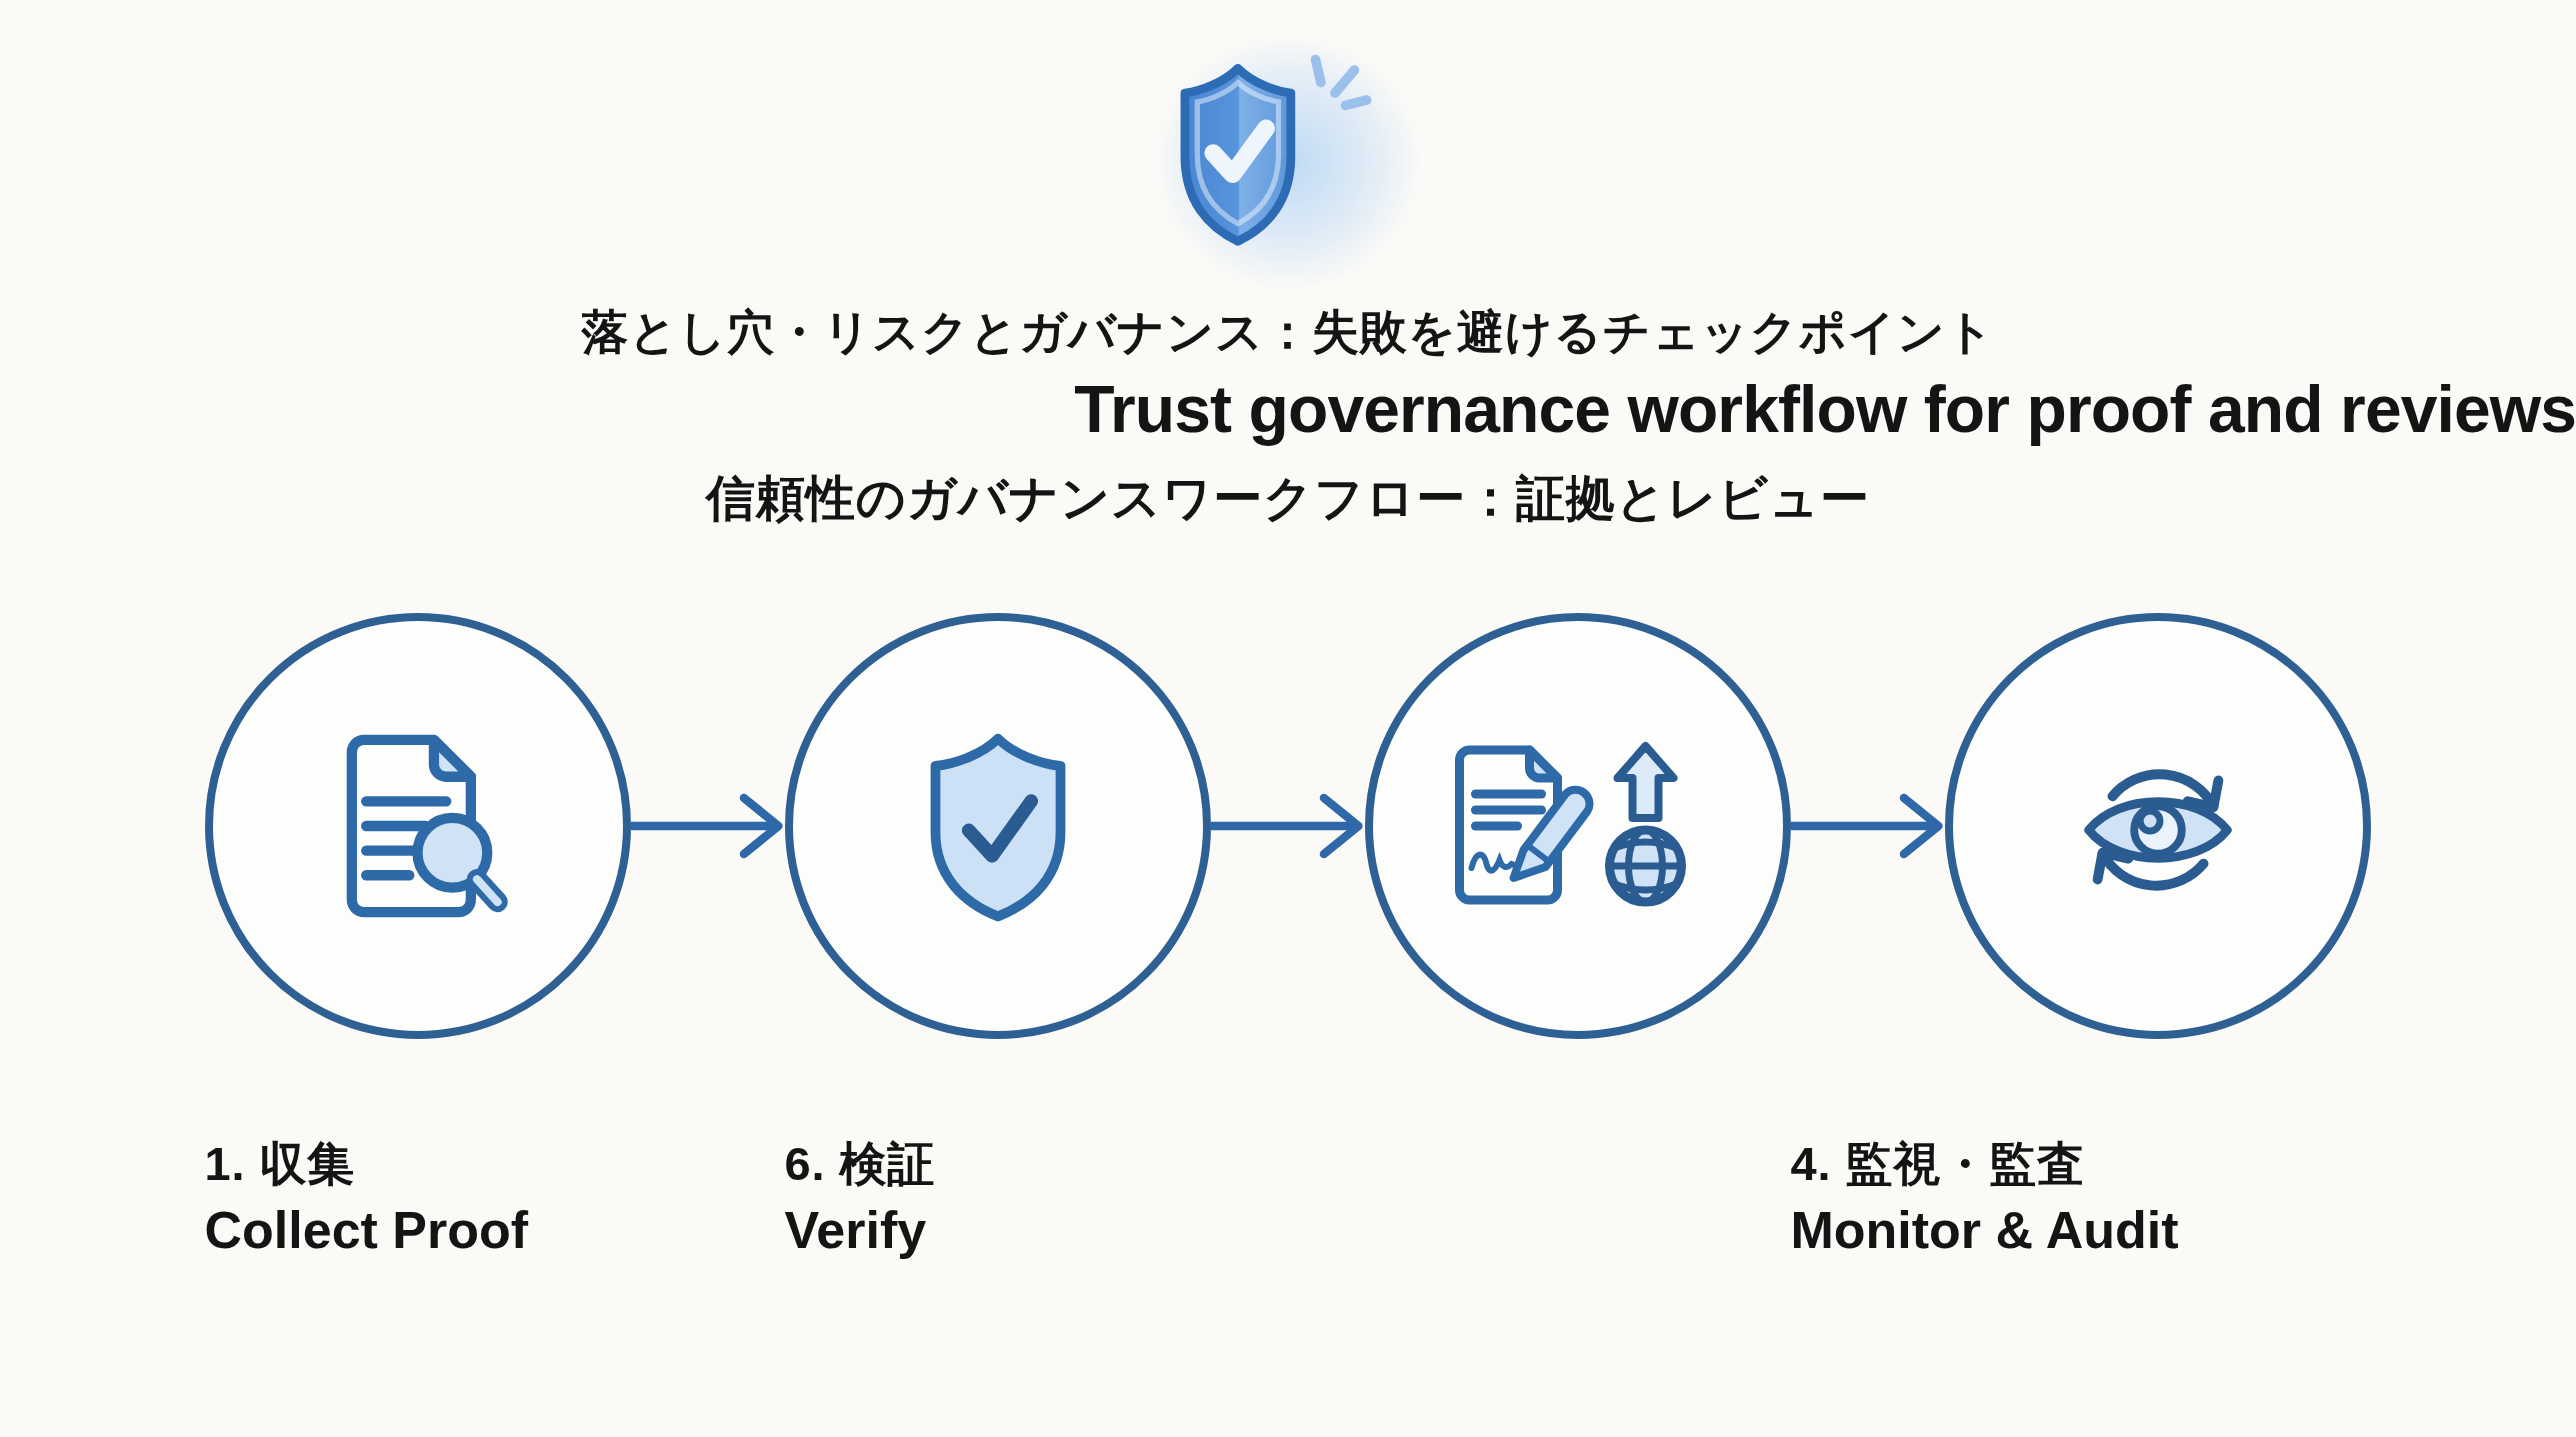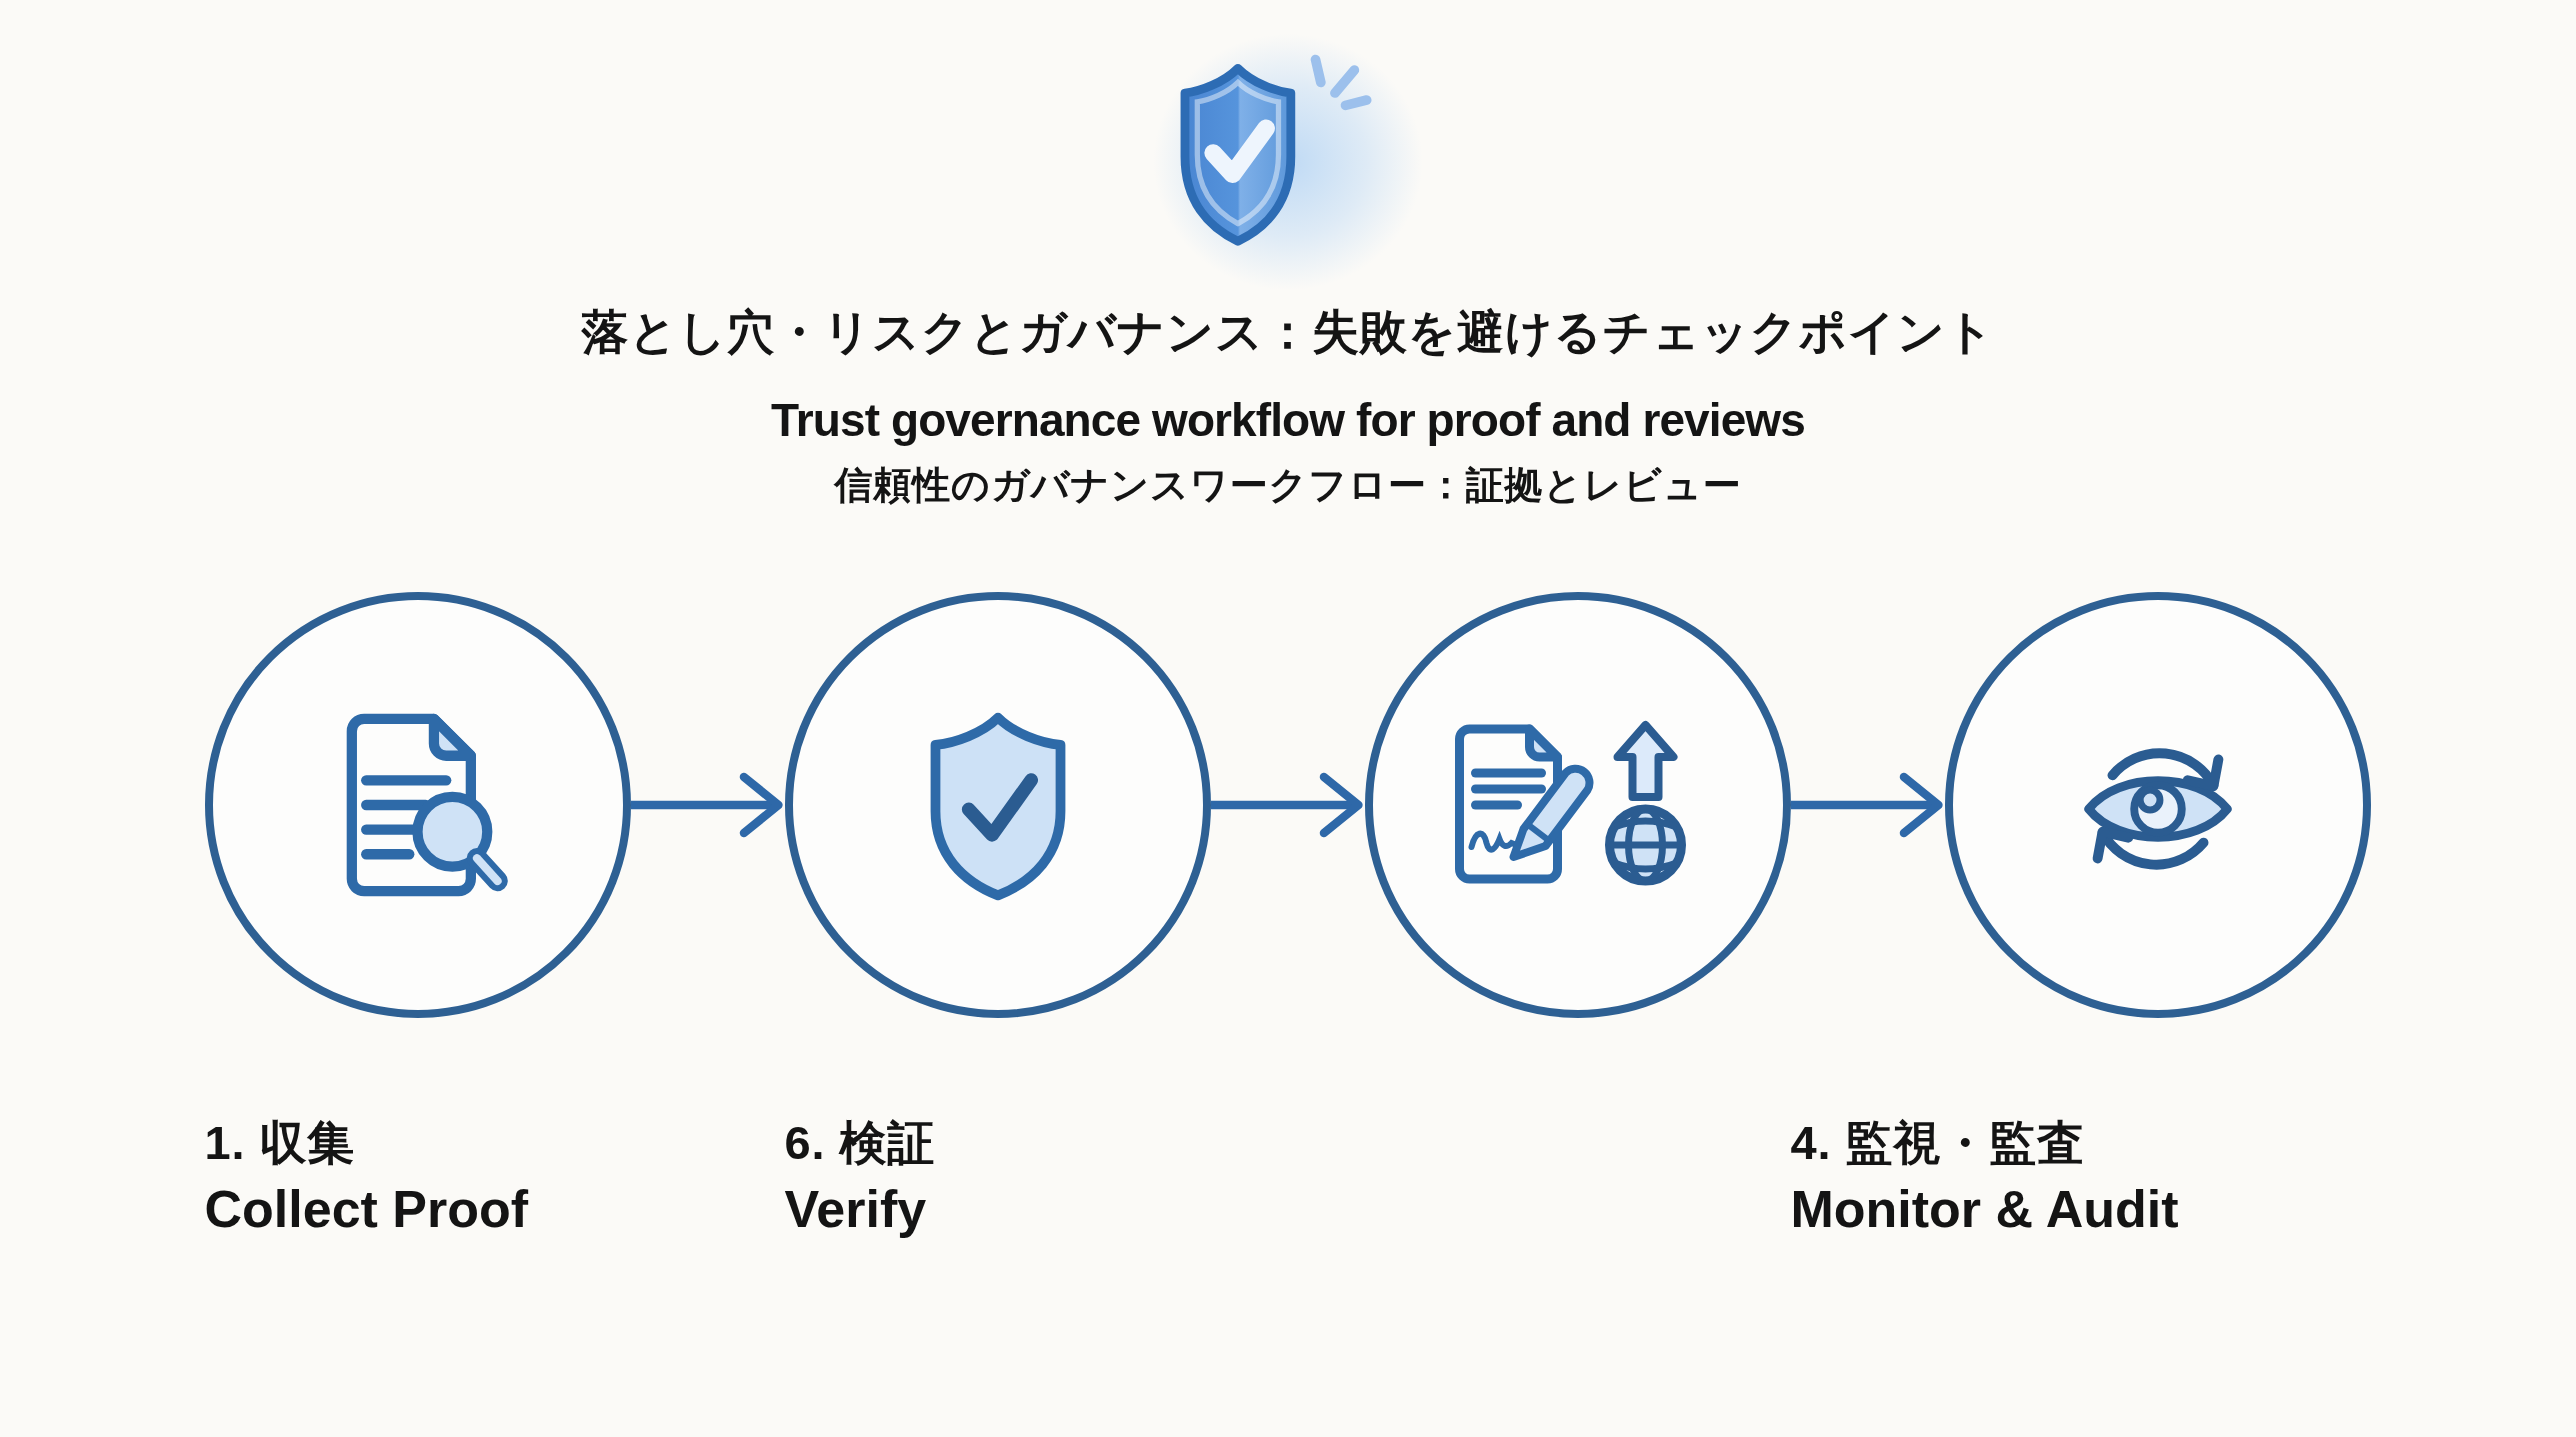--- a/index.html
+++ b/index.html
@@ -21,26 +21,26 @@
     border-radius:50%;
   }
   .hero svg{ position:absolute; left:50%; top:0; transform:translateX(-56%); }
 
   
   .title-jp{
     margin-top:32px; text-align:center;
     font-size:47px; font-weight:700; letter-spacing:0.9px;
   }
   .title-en{
-    margin-top:29px; text-align:center;
-    font-size:46px; font-weight:700; letter-spacing:-0.9px;
+    margin-top:7px; text-align:right;
+    font-size:66px; font-weight:700; letter-spacing:-0.9px;
   }
   .subtitle-jp{
-    margin-top:13px; text-align:center;
-    font-size:38px; font-weight:700; letter-spacing:0.9px;
+    margin-top:19px; text-align:center;
+    font-size:49px; font-weight:700; letter-spacing:0.9px;
   }
 
   
   .flow{
     width:2167px; margin:81px auto 0;
     display:grid;
     grid-template-columns:426px 154px 426px 154px 426px 154px 426px;
     align-items:center;
   }
   .circle{

